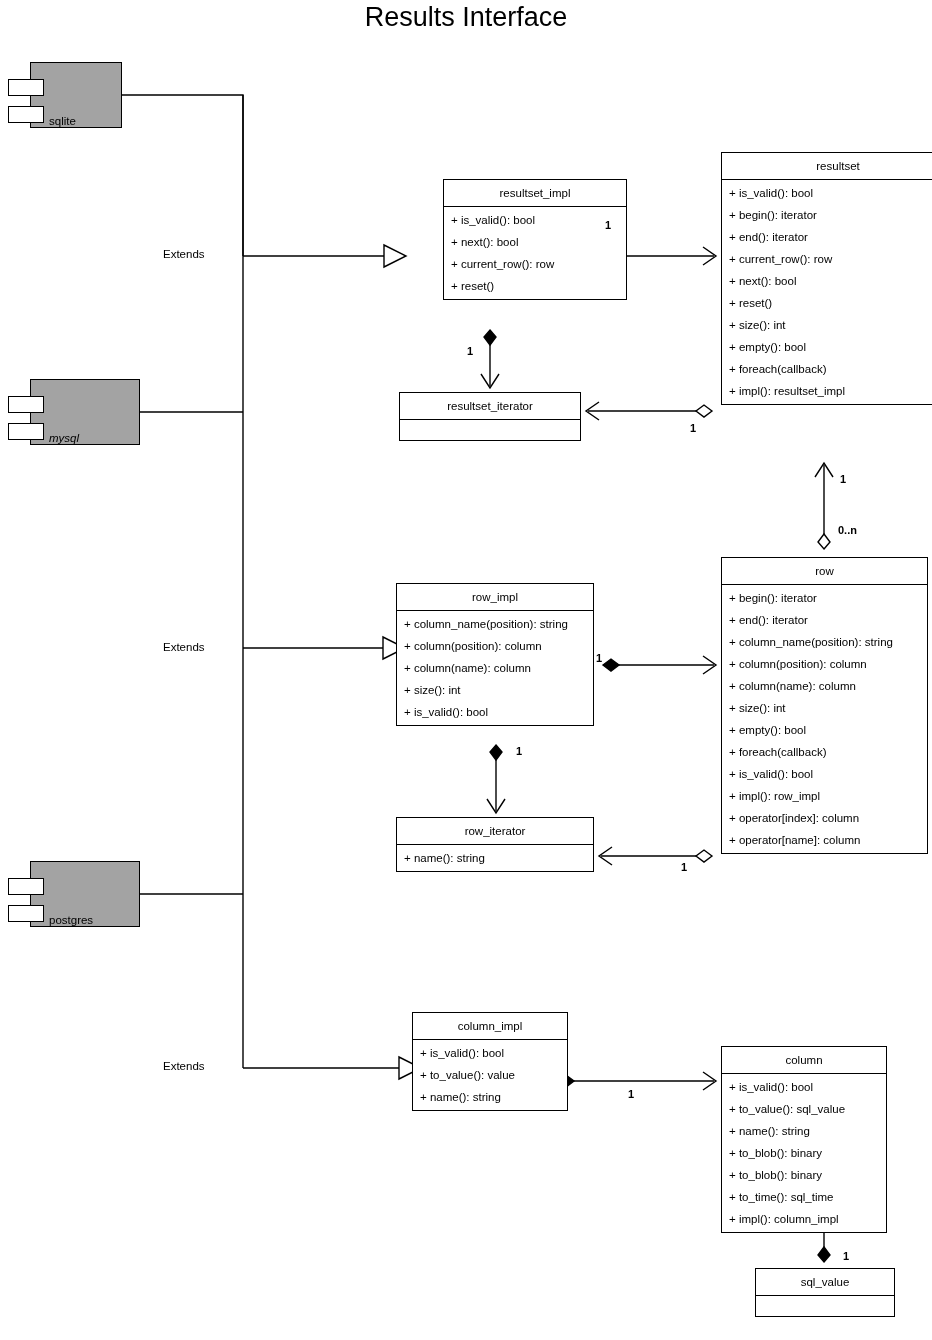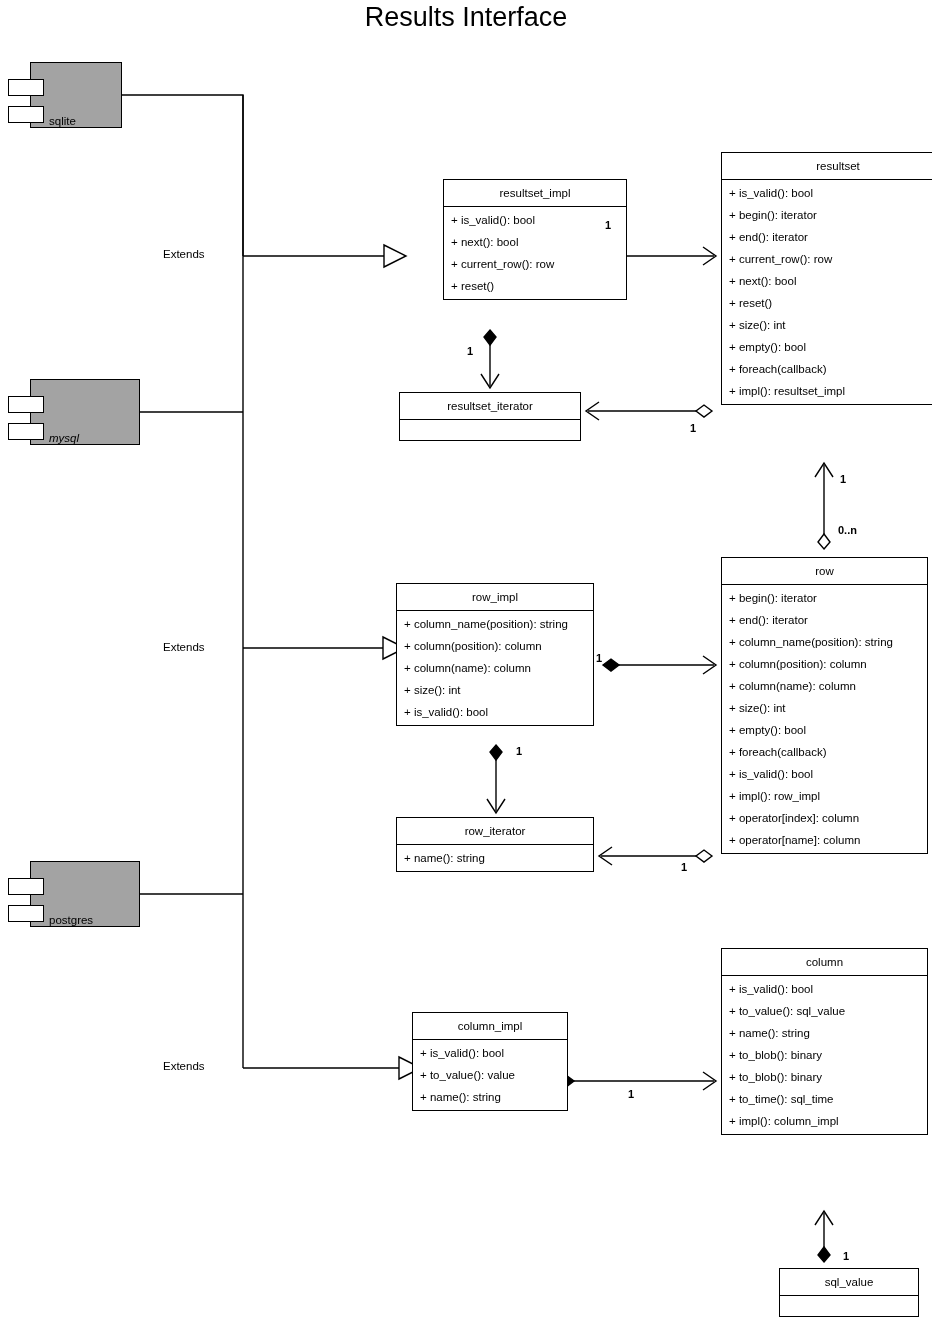--- a/index.html
+++ b/index.html
@@ -274,33 +274,33 @@
         </div>
       </div>
       <div class="uml-class" style="left: 412px; top: 1012px; width: 156px;">
         <div class="cls-title">column_impl</div>
         <div class="cls-members">
           <div class="cls-member">+ is_valid(): bool</div>
           <div class="cls-member">+ to_value(): value</div>
           <div class="cls-member">+ name(): string</div>
         </div>
       </div>
-      <div class="uml-class" style="left: 721px; top: 948px; width: 207px;">
+      <div class="uml-class" style="left: 721px; top: 1046px; width: 166px;">
         <div class="cls-title">column</div>
         <div class="cls-members">
           <div class="cls-member">+ is_valid(): bool</div>
           <div class="cls-member">+ to_value(): sql_value</div>
           <div class="cls-member">+ name(): string</div>
           <div class="cls-member">+ to_blob(): binary</div>
           <div class="cls-member">+ to_blob(): binary</div>
           <div class="cls-member">+ to_time(): sql_time</div>
           <div class="cls-member">+ impl(): column_impl</div>
         </div>
       </div>
-      <div class="uml-class" style="left: 755px; top: 1268px; width: 140px; margin-left: 24px;">
+      <div class="uml-class" style="left: 755px; top: 1268px; width: 140px;">
         <div class="cls-title">sql_value</div>
         <div class="cls-members empty-body"></div>
       </div>
     </div>
 
   <div id="edge-labels-layer">
       <div class="edge-label extends" style="left: 163px; top: 248px;">Extends</div>
       <div class="edge-label extends" style="left: 163px; top: 641px;">Extends</div>
       <div class="edge-label extends" style="left: 163px; top: 1060px;">Extends</div>
       <div class="edge-label mult" style="left: 605px; top: 219px;">1</div>

